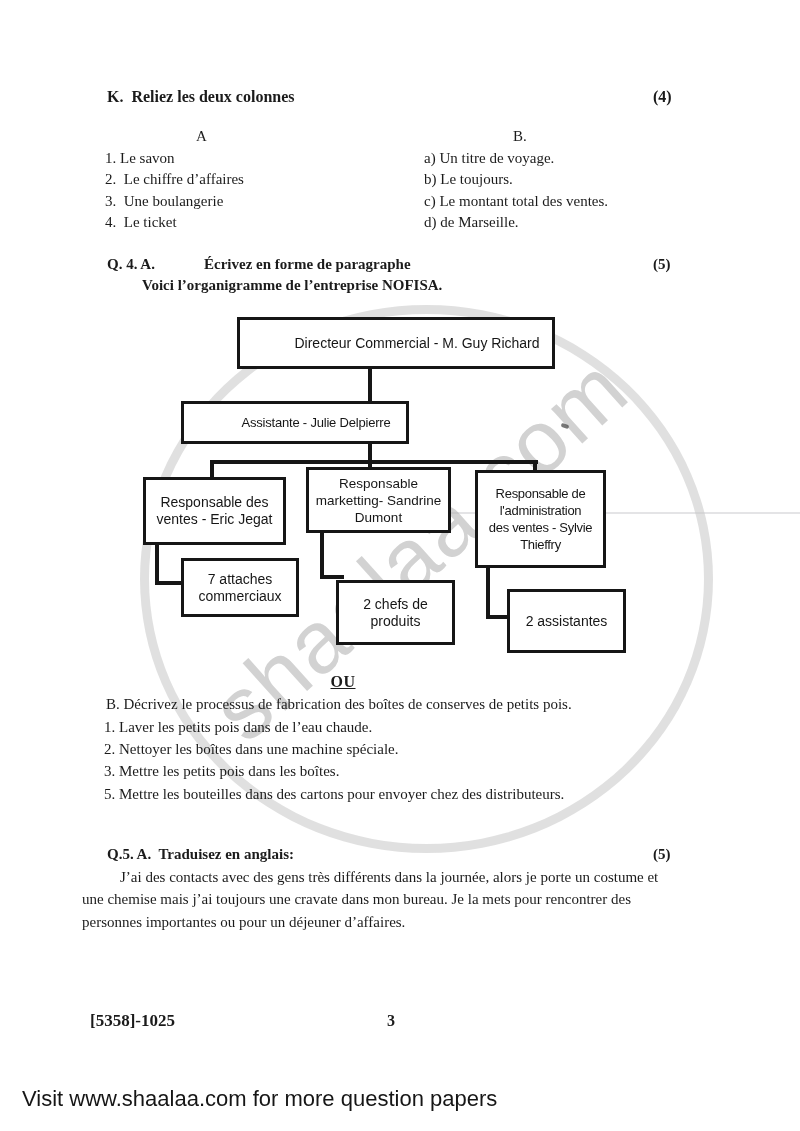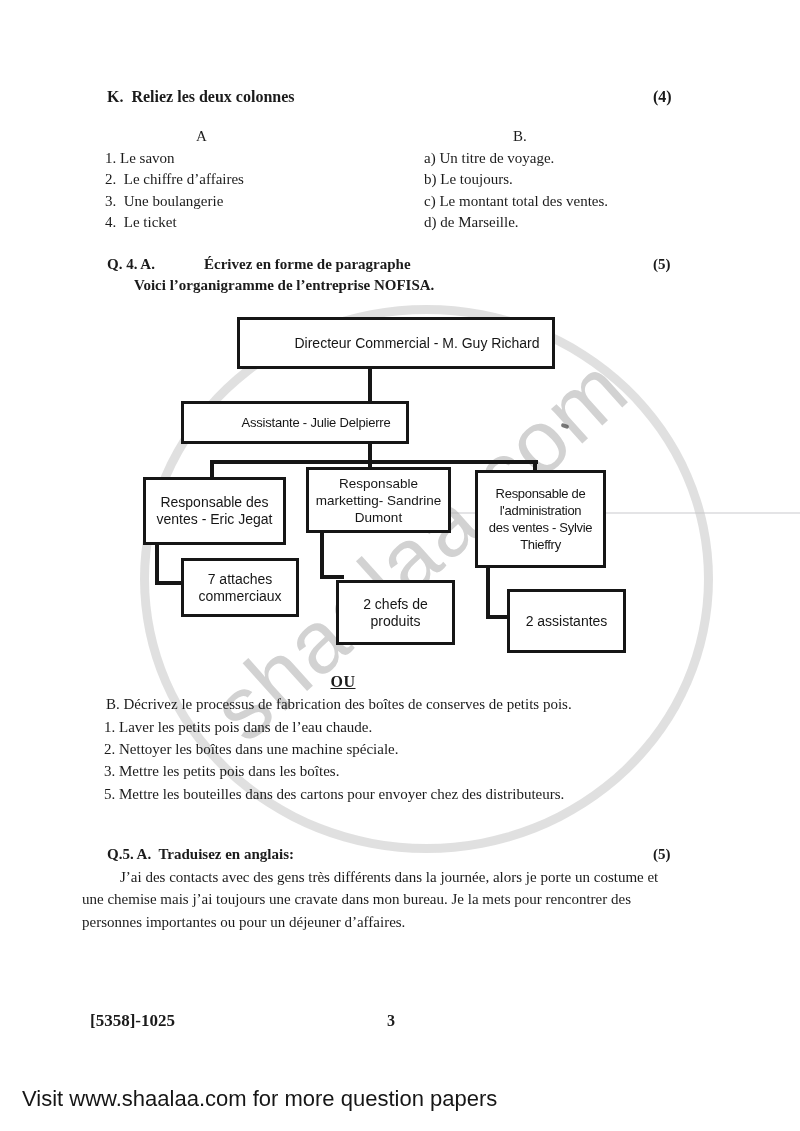--- a/index.html
+++ b/index.html
@@ -55,21 +55,21 @@
   <div class="abs list listB" style="left:424px;top:148px;">
     <span class="t">a) Un titre de voyage.</span>
     <span class="t">b) Le toujours.</span>
     <span class="t">c) Le montant total des ventes.</span>
     <span class="t">d) de Marseille.</span>
   </div>
 
   <div class="abs t b" style="left:107px;top:254px;">Q. 4. A.</div>
   <div class="abs t b" style="left:204px;top:254px;">Écrivez en forme de paragraphe</div>
   <div class="abs t b" style="left:653px;top:254px;">(5)</div>
-  <div class="abs t b" style="left:134px;top:275px;">Voici l’organigramme de l’entreprise NOFISA.</div>
+  <div class="abs t b" style="left:142px;top:275px;">Voici l’organigramme de l’entreprise NOFISA.</div>
 
   <div class="cline" style="left:368px;top:361px;width:4px;height:107px;"></div>
   <div class="cline" style="left:358px;top:416px;width:14px;height:4px;"></div>
   <div class="cline" style="left:210px;top:460px;width:328px;height:4px;"></div>
   <div class="cline" style="left:210px;top:460px;width:4px;height:18px;"></div>
   <div class="cline" style="left:533px;top:460px;width:4px;height:12px;"></div>
   <div class="cline" style="left:155px;top:537px;width:4px;height:48px;"></div>
   <div class="cline" style="left:155px;top:581px;width:30px;height:4px;"></div>
   <div class="cline" style="left:320px;top:525px;width:4px;height:54px;"></div>
   <div class="cline" style="left:320px;top:575px;width:24px;height:4px;"></div>

